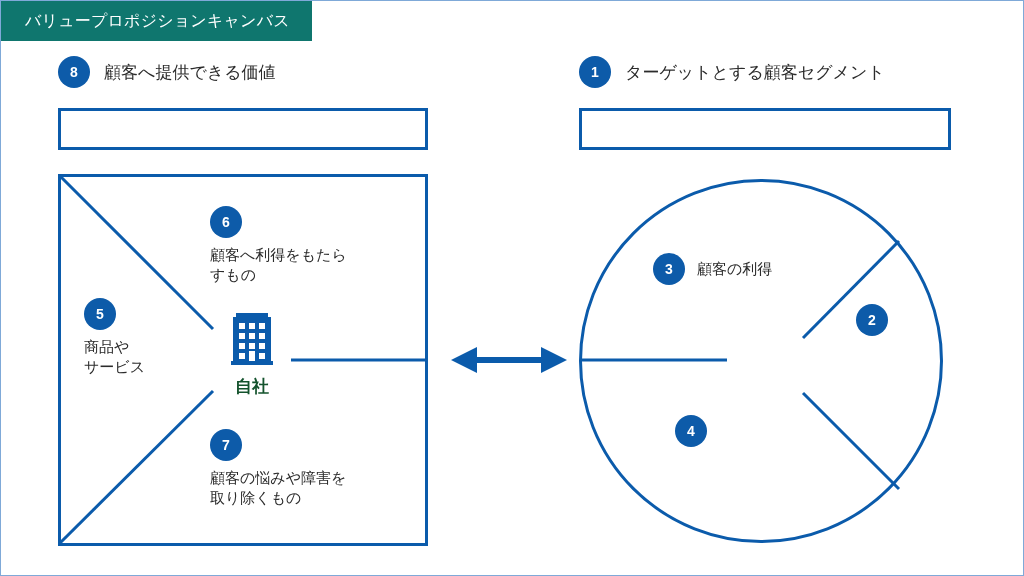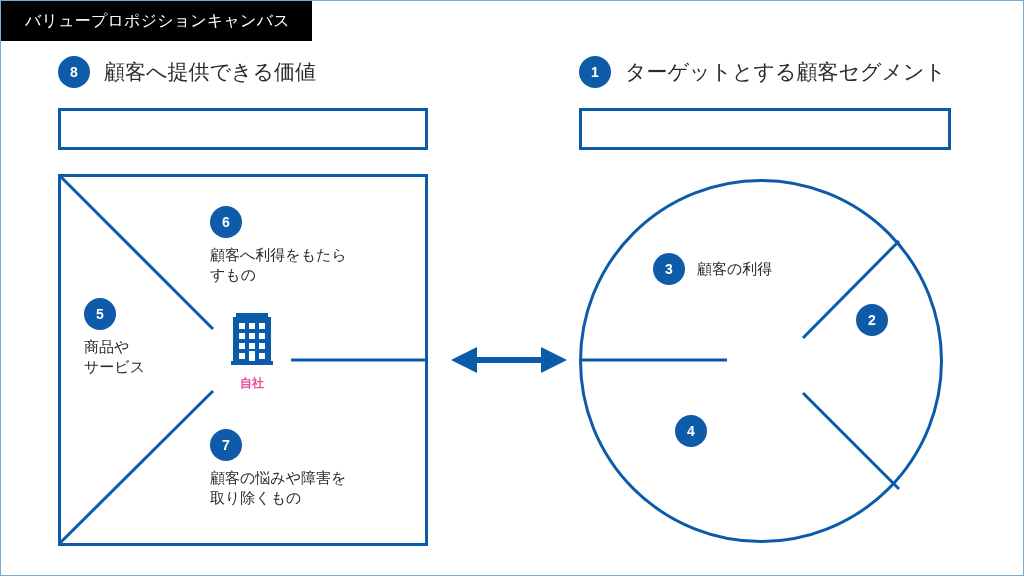--- a/index.html
+++ b/index.html
@@ -19,21 +19,21 @@
     box-sizing: border-box;
     border: 1px solid #7fa9d8;
   }
   
   #title-bar {
     position: absolute;
     left: 0px;
     top: 0px;
     width: 311px;
     height: 40px;
-    background: #000000;
+    background: #0f766e;
   }
   #title-text {
     position: absolute;
     left: 24px;
     top: 10px;
     color: #ffffff;
     font-size: 16px;
     letter-spacing: 0.2px;
     white-space: nowrap;
   }
@@ -51,21 +51,21 @@
     background: #0d5ba9;
     color: #ffffff;
     font-size: 14px;
     font-weight: bold;
     display: flex;
     align-items: center;
     justify-content: center;
     flex: 0 0 auto;
   }
   .section-title {
-    font-size: 21px;
+    font-size: 17px;
     color: #2b2b2b;
     white-space: nowrap;
   }
   
   .entry-box {
     position: absolute;
     border: 3px solid #0b5bab;
     background: #ffffff;
     box-sizing: border-box;
   }
@@ -123,23 +123,23 @@
   .item-inline .item-label {
     white-space: nowrap;
     text-align: right;
   }
   
   .node-icon {
     position: absolute;
     text-align: center;
   }
   .node-caption {
-    font-size: 12px;
+    font-size: 17px;
     font-weight: bold;
-    color: #ec4899;
+    color: #14532d;
     margin-top: 2px;
   }
 </style>
 </head>
 <body>
 
 <div id="slide">
 
   <div id="title-bar">
     <div id="title-text">バリュープロポジションキャンバス</div>

